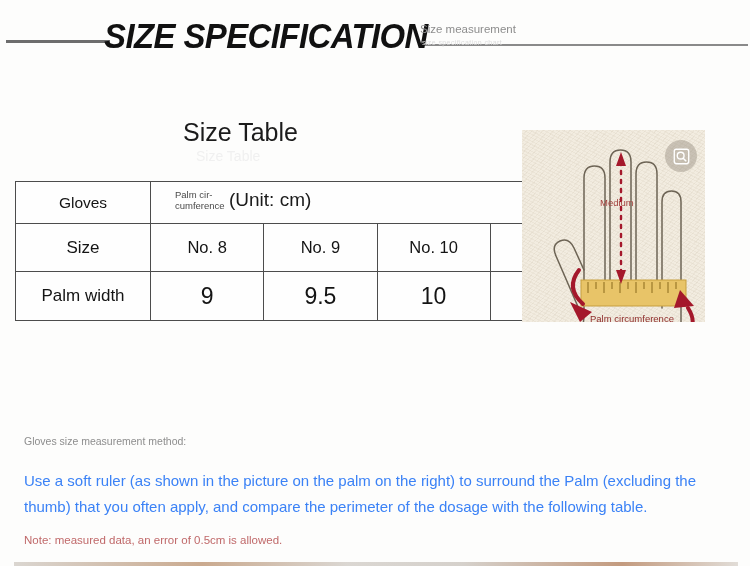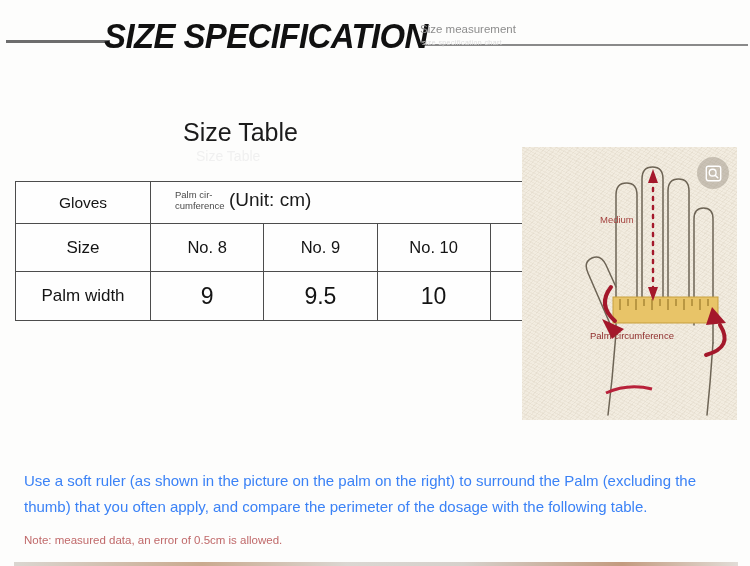--- a/index.html
+++ b/index.html
@@ -153,29 +153,28 @@
   .v-total {
     font-size: 23px;
     font-family: "DejaVu Sans", sans-serif;
     font-weight: 500;
   }
 
   
   .photo {
     position: absolute;
     left: 522px;
-    top: 147px;
+    top: 130px;
     width: 183px;
-    height: 273px;
+    height: 192px;
     background:
       repeating-linear-gradient(27deg, rgba(205,193,172,.18) 0 1px, rgba(0,0,0,0) 1px 3px),
       repeating-linear-gradient(-48deg, rgba(198,186,165,.15) 0 1px, rgba(0,0,0,0) 1px 4px),
       #f2ece0;
     overflow: hidden;
-    padding-left: 32px;
   }
   .photo svg { display: block; }
   .photo-badge {
     position: absolute;
     right: 8px;
     top: 10px;
     width: 32px;
     height: 32px;
     border-radius: 50%;
     background: rgba(150,143,128,0.45);
@@ -341,17 +340,18 @@
 
     <div class="photo-badge">
       <svg width="17" height="17" viewBox="0 0 20 20">
         <rect x="1.5" y="1.5" width="17" height="17" rx="2.5" fill="none" stroke="#ffffff" stroke-width="1.6"></rect>
         <circle cx="9" cy="9" r="4" fill="none" stroke="#ffffff" stroke-width="1.6"></circle>
         <line x1="12" y1="12" x2="15" y2="15" stroke="#ffffff" stroke-width="1.8" stroke-linecap="round"></line>
       </svg>
     </div>
   </div>
 
+  <div class="method-label">Gloves size measurement method:</div>
   <div class="instructions">Use a soft ruler (as shown in the picture on the palm on the right) to surround the Palm (excluding the thumb) that you often apply, and compare the perimeter of the dosage with the following table.</div>
   <div class="note">Note: measured data, an error of 0.5cm is allowed.</div>
   <div class="bottom-strip"></div>
 
 </div>
 
 </body></html>

